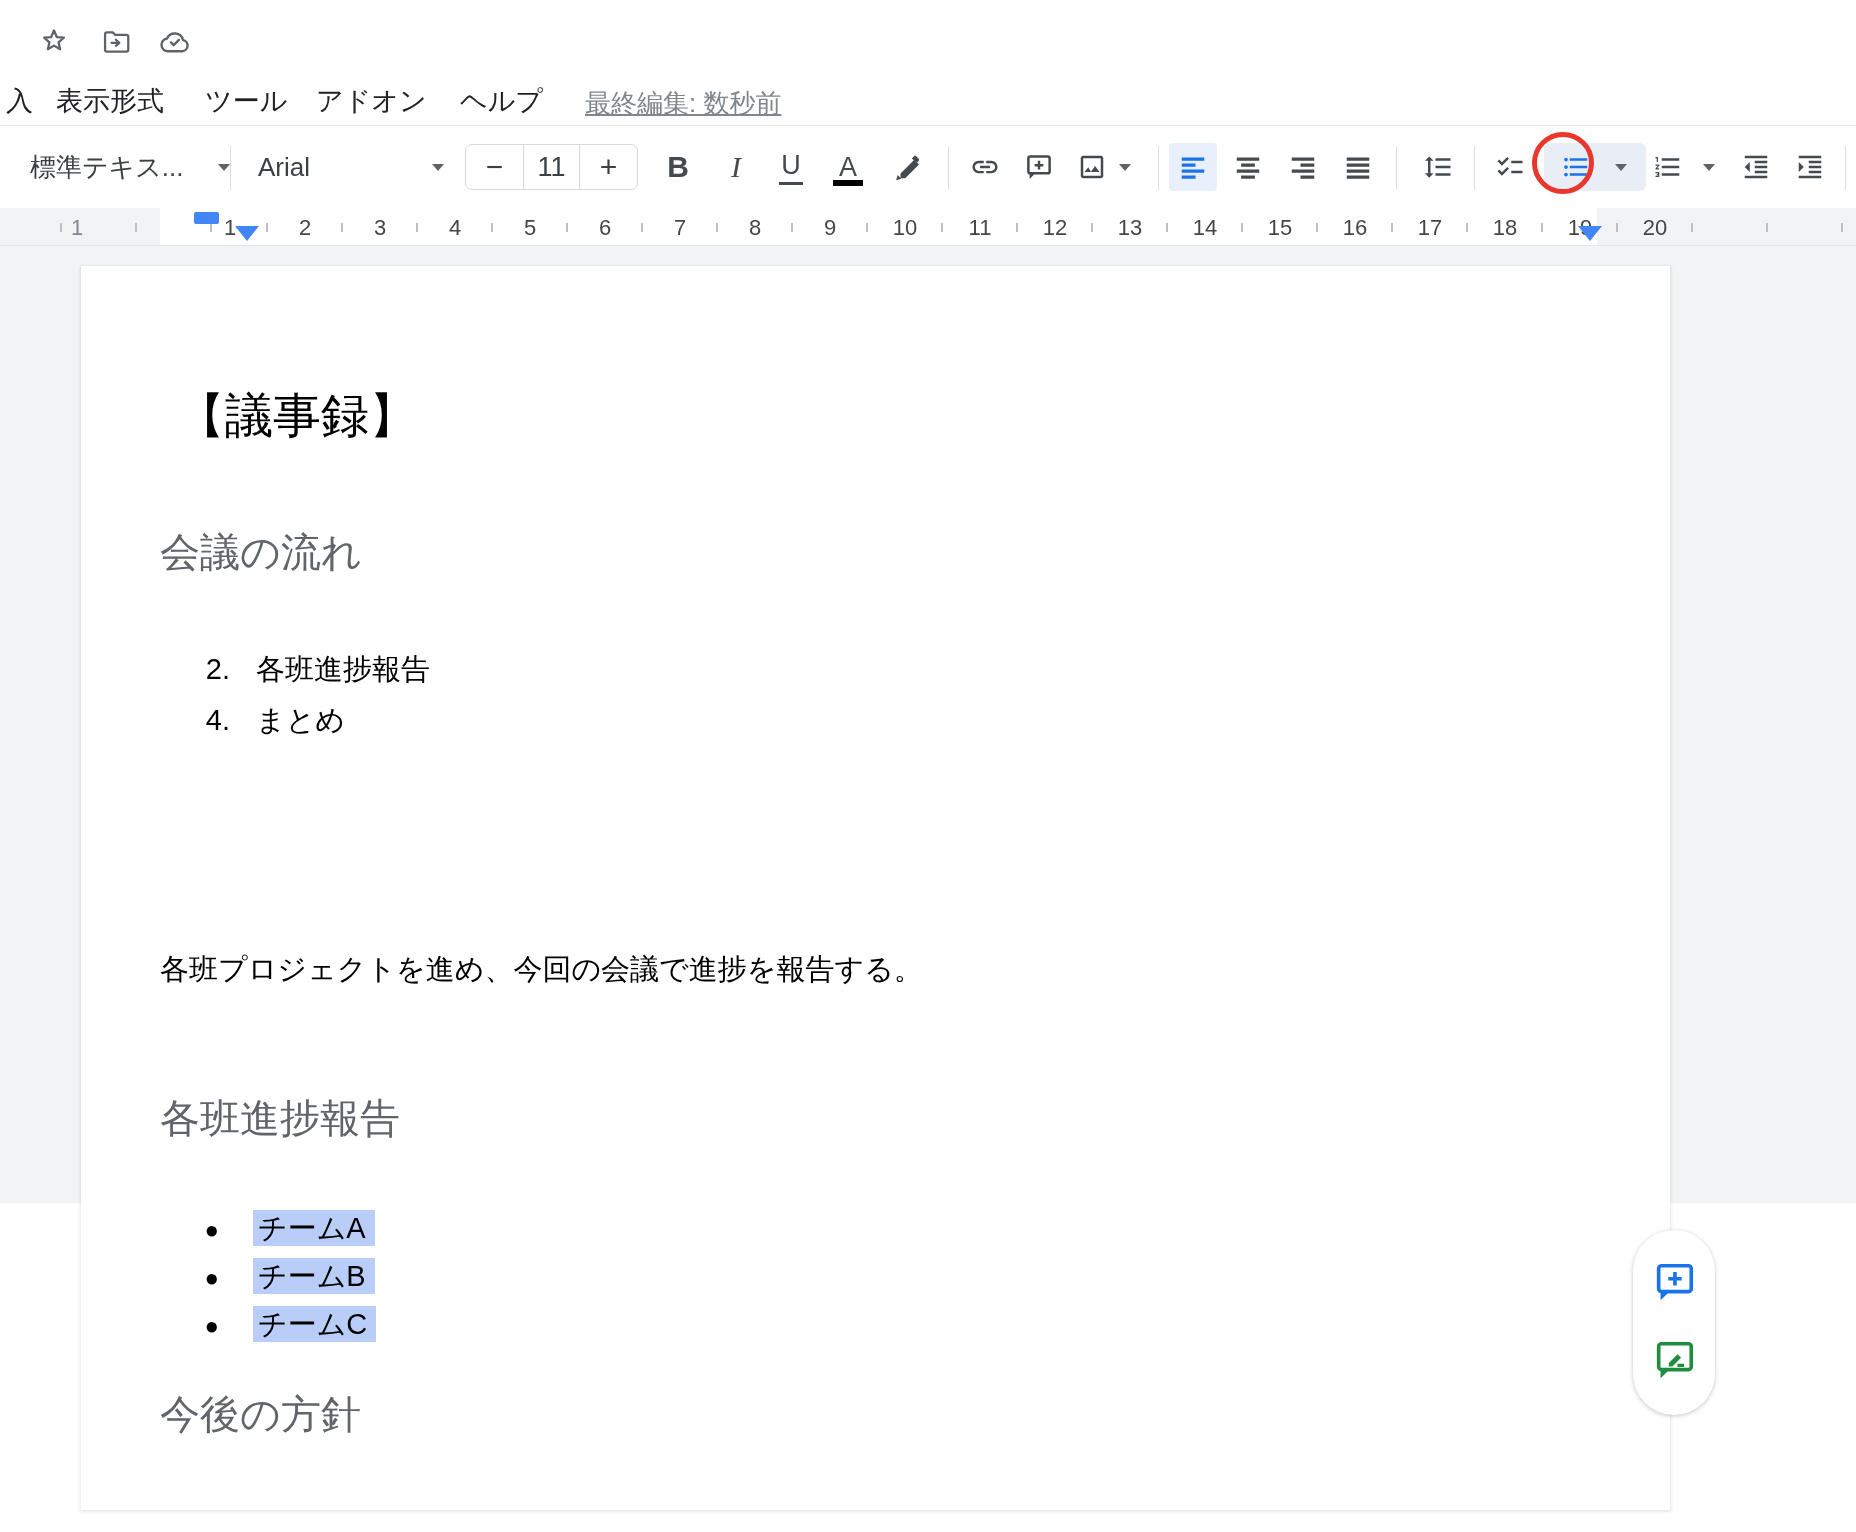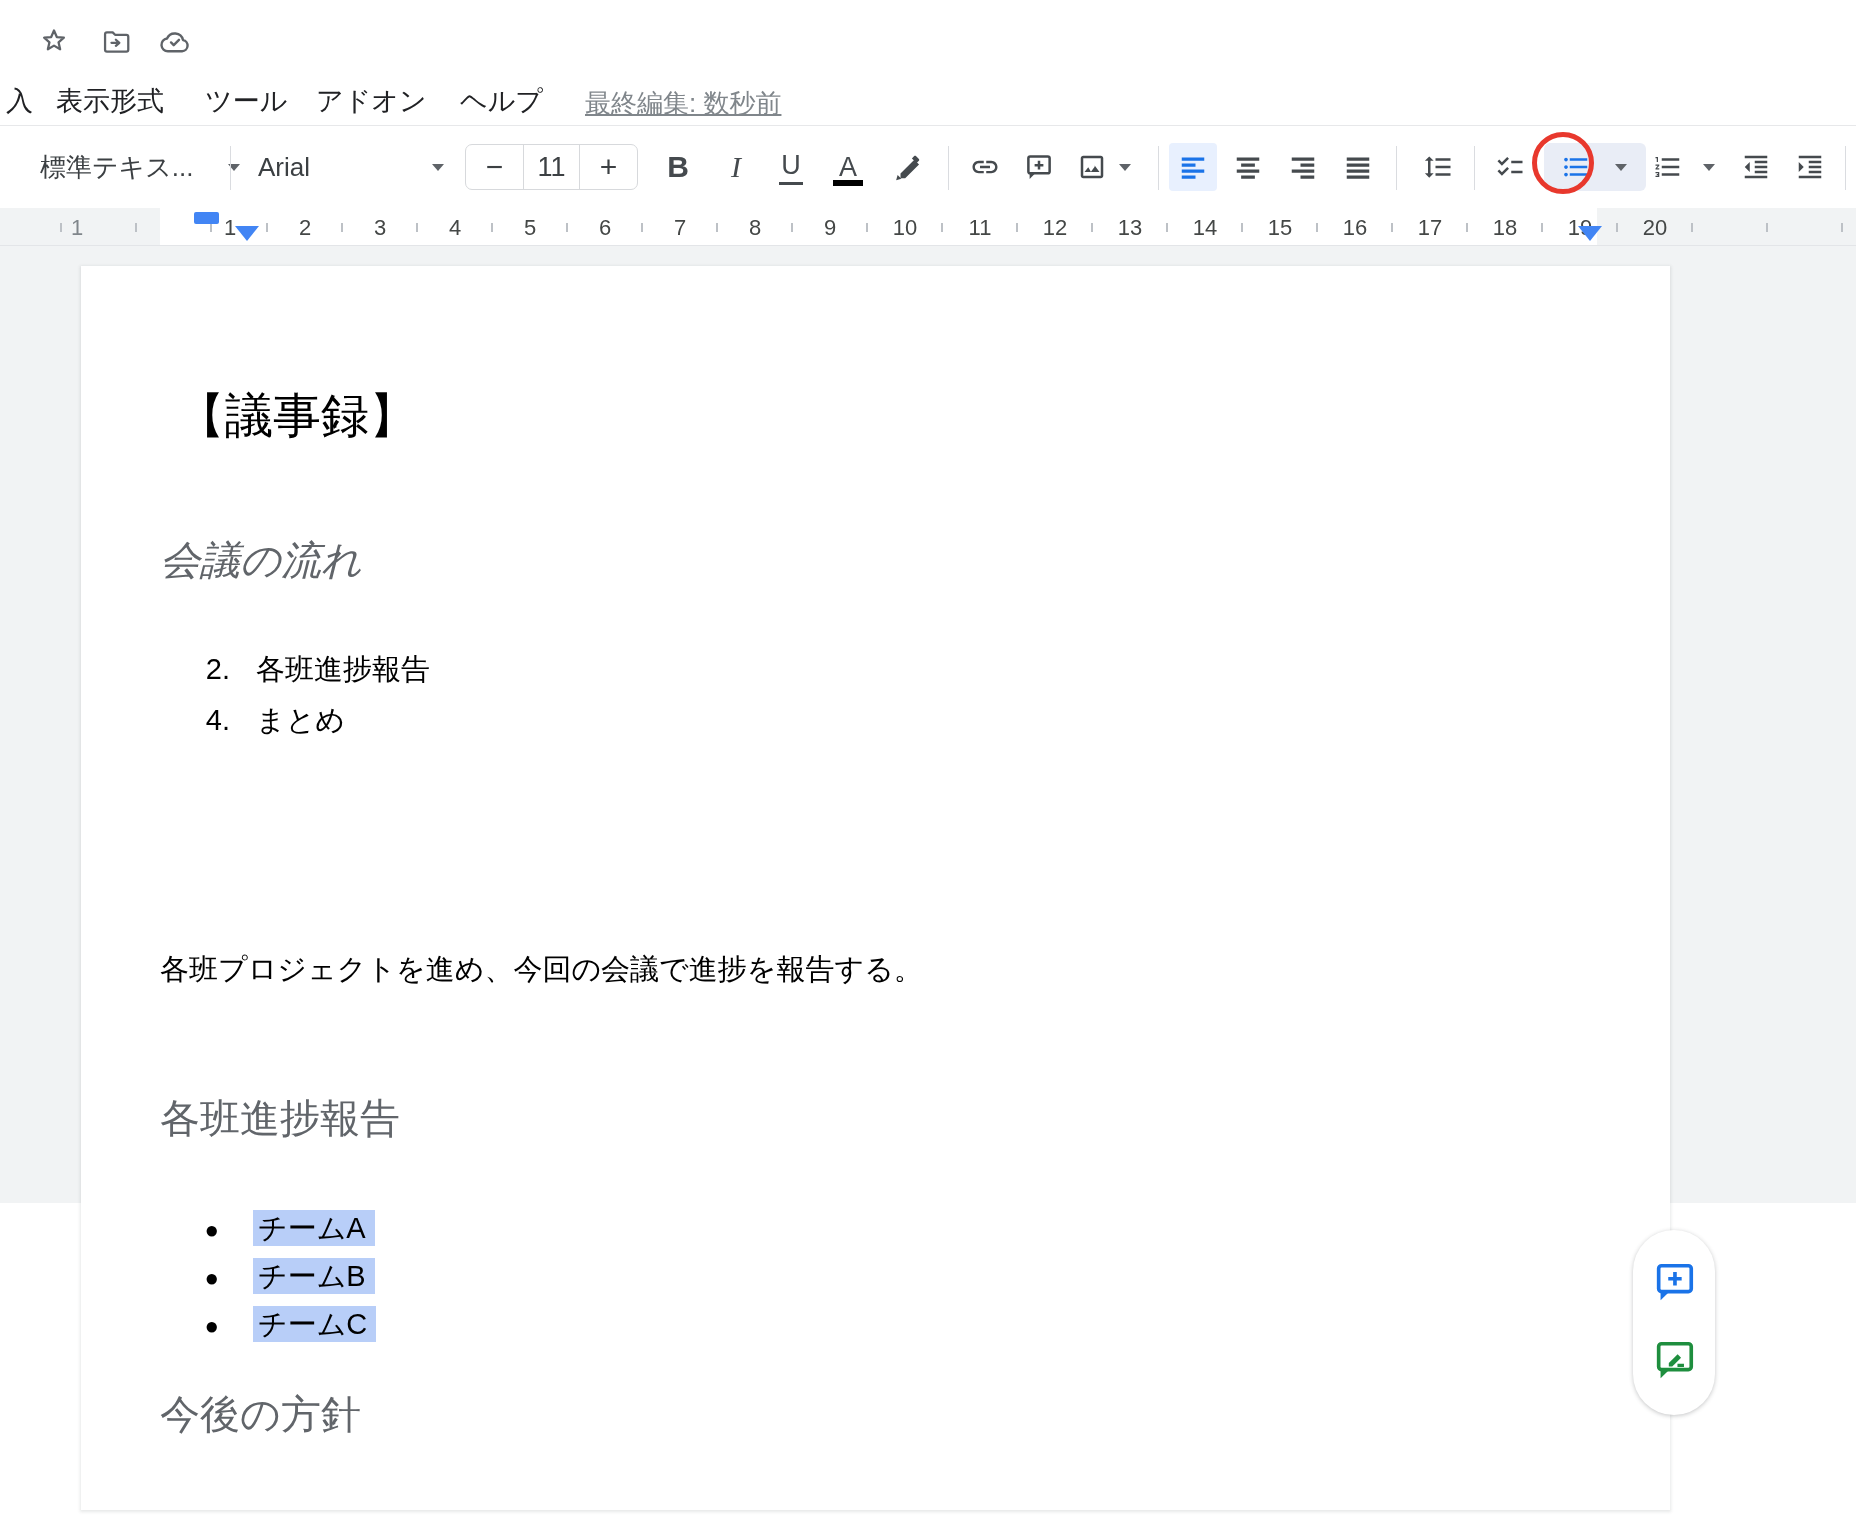--- a/index.html
+++ b/index.html
@@ -11,21 +11,21 @@
   .topbar { position:absolute; left:0; top:0; width:1856px; height:125px; background:#fff; }
   .qicon { position:absolute; top:24px; width:36px; height:36px; display:flex; align-items:center; justify-content:center; color:#5f6368; }
   .menu-item { position:absolute; top:84px; font-size:27px; color:#202124; line-height:34px; cursor:default; }
   .last-edit { position:absolute; top:86px; left:585px; font-size:26px; color:#80868b; text-decoration:underline; }
 
   
   .toolbar { position:absolute; left:0; top:125px; width:1856px; height:83px; background:#fff; border-top:1px solid #e7e8ea; }
   .sep { position:absolute; top:20px; width:1px; height:44px; background:#dadce0; }
   .ctrl { position:absolute; top:17px; height:48px; display:flex; align-items:center; color:#3c4043; font-size:26px; }
   .dd { width:0; height:0; border-left:6px solid transparent; border-right:6px solid transparent; border-top:7px solid #5f6368; margin-left:14px; }
-  .style-sel { left:40px; width:200px; justify-content:space-between; }
+  .style-sel { left:30px; width:200px; justify-content:space-between; }
   .font-sel  { left:258px; width:186px; justify-content:space-between; }
   .size-box { position:absolute; left:465px; top:18px; width:173px; height:46px; border:1px solid #d7d9dc; border-radius:7px; display:flex; align-items:stretch; overflow:hidden; background:#fff; }
   .size-box > * { display:flex; align-items:center; justify-content:center; font-size:27px; color:#3c4043; background:none; border:none; }
   .size-minus,.size-plus { width:57px; font-size:30px; }
   .size-val { width:57px; border-left:1px solid #d7d9dc; border-right:1px solid #d7d9dc; }
   .tbtn { position:absolute; top:17px; width:48px; height:48px; display:flex; align-items:center; justify-content:center;
           background:none; border:none; border-radius:4px; color:#454a4e; }
   .tbtn svg { width:30px; height:30px; }
   .tbtn.active { background:#e8f0fe; color:#1a73e8; }
   .glyph-b { font-size:30px; font-weight:700; }
@@ -49,21 +49,21 @@
   .indent-tri { position:absolute; width:0; height:0; border-left:12px solid transparent; border-right:12px solid transparent; border-top:15px solid #4285f4; top:18px; }
   .indent-tri.left-ind { left:235px; }
   .indent-tri.right-ind { left:1578px; }
 
   
   .canvas { position:absolute; left:0; top:246px; width:1856px; height:957px; background:#f1f3f4; }
   .page { position:absolute; left:81px; top:20px; width:1589px; height:1244px; background:#fff;
           box-shadow:0 1px 3px 1px rgba(60,64,67,.12); }
   .doc-title { position:absolute; left:96px; top:120px; font-size:48px; line-height:60px; color:#000; }
   .doc-heading { position:absolute; left:79px; font-size:40px; line-height:48px; color:#61656a; font-weight:400; }
-  .h-agenda { top:270px;font-style:italic; } .h-prev { top:612px; } .h-progress { top:828px; } .h-policy { top:1124px; }
+  .h-agenda { top:262px; } .h-prev { top:612px; } .h-progress { top:828px; } .h-policy { top:1124px; }
   .agenda-list { position:absolute; left:0; top:378px; }
   .agenda-row { height:51px; line-height:51px; font-size:29px; color:#000; }
   .agenda-marker { display:inline-block; width:149px; text-align:right; }
   .agenda-text { margin-left:26px; }
   .doc-para { position:absolute; left:79px; top:680px; font-size:29px; line-height:46px; color:#000; }
   .team-list { position:absolute; left:0; top:938px; }
   .team-row { height:48px; line-height:48px; font-size:29px; color:#000; }
   .team-bullet { display:inline-block; width:138px; text-align:right; font-size:24px; }
   .team-text { margin-left:34px; background:#b8cef8; padding:2px 9px 2px 5px; }
 

